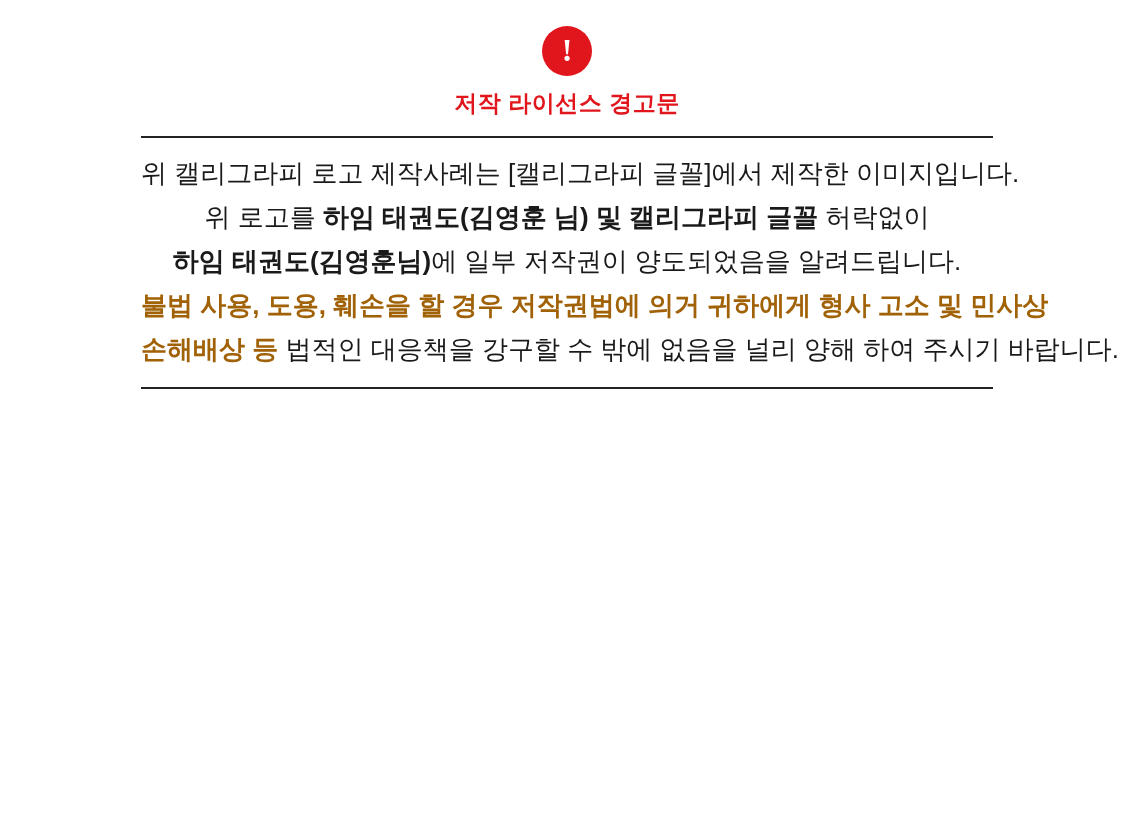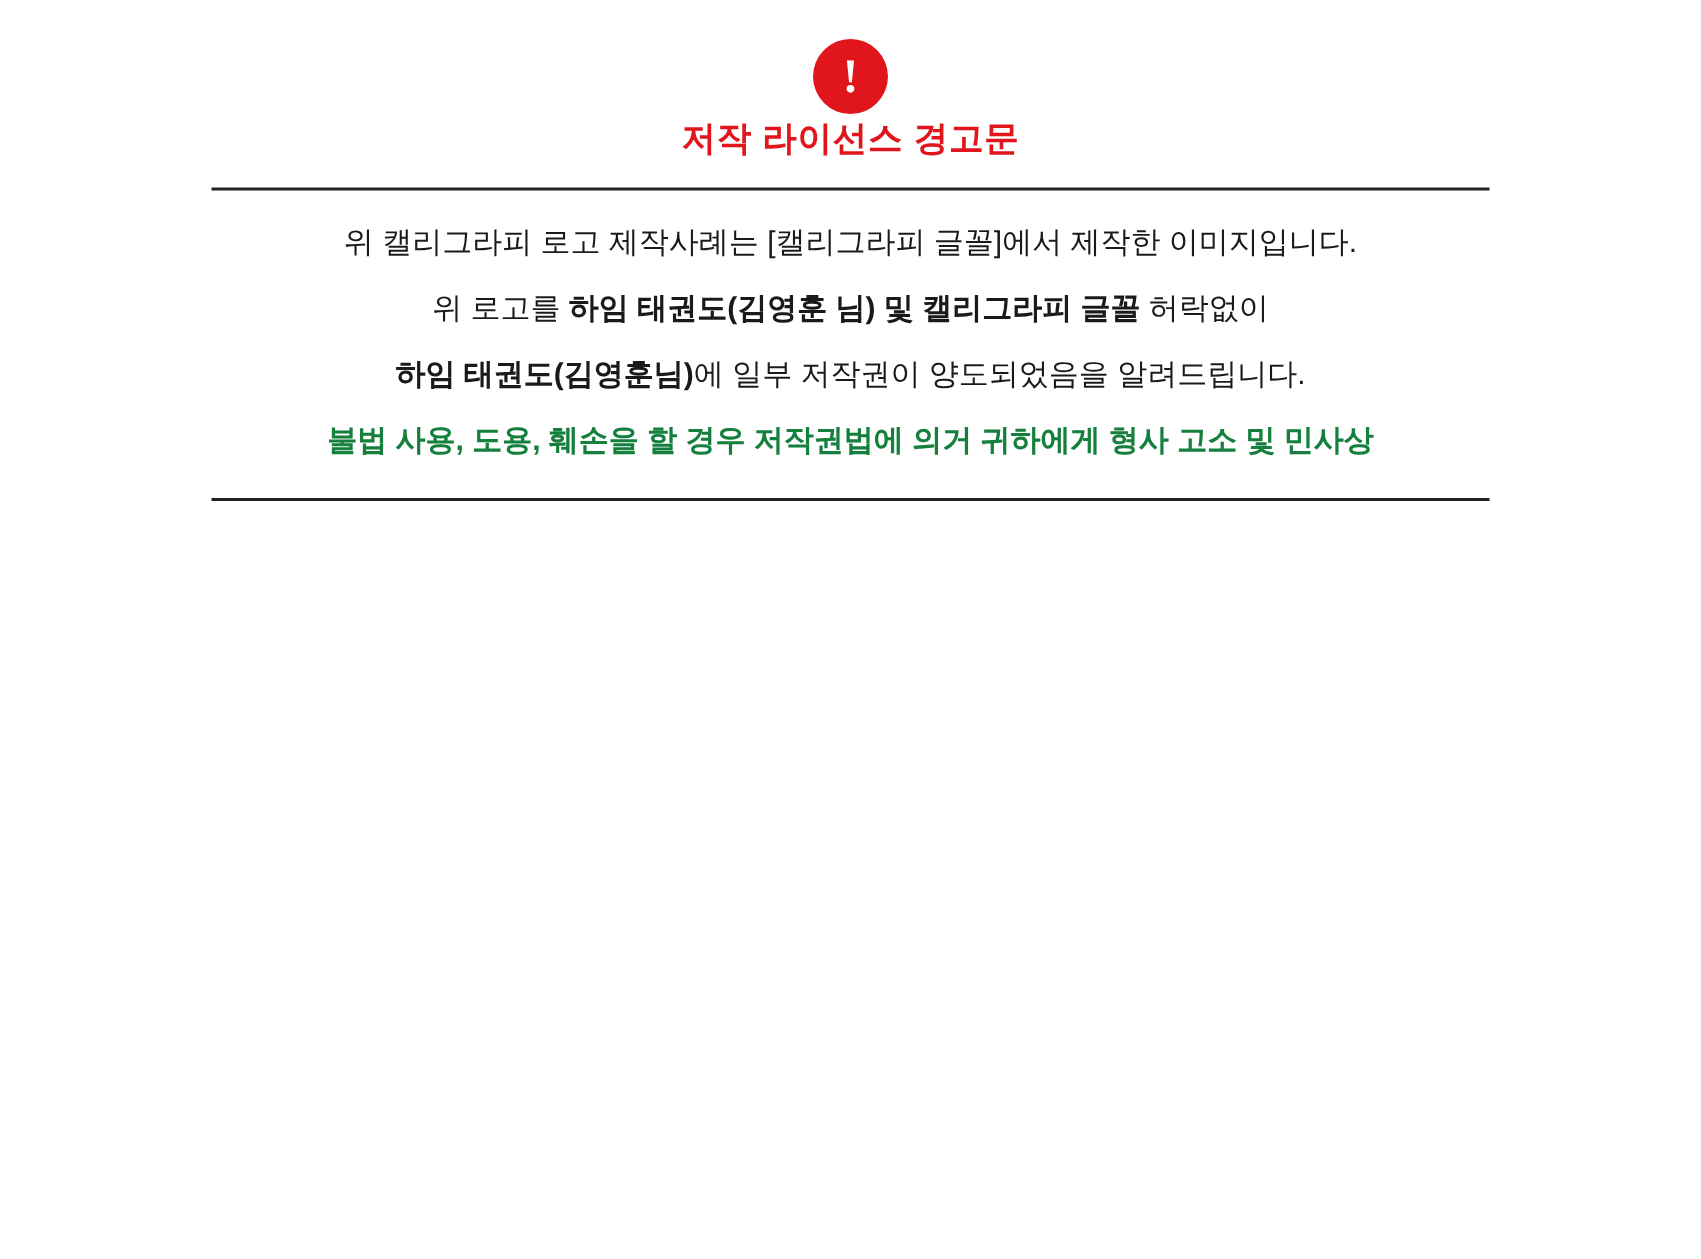--- a/index.html
+++ b/index.html
@@ -39,50 +39,50 @@
   .warn-badge .glyph {
     color: #ffffff;
     font-size: 32px;
     line-height: 32px;
     font-weight: bold;
     font-family: "Liberation Serif", "DejaVu Serif", serif;
     transform: translateY(-1px);
   }
 
   .notice-title {
-    margin-top: 1px;
+    margin-top: 12px;
     text-align: center;
     color: #e1161c;
     font-size: 23px;
     font-weight: bold;
     letter-spacing: 0.5px;
   }
 
   .rule-box {
     margin: 17px auto 0 auto;
     width: 852px;
     border-top: 2px solid #222222;
     border-bottom: 2px solid #222222;
     padding: 13px 0 16px 0;
     box-sizing: border-box;
   }
 
   .line {
     text-align: center;
-    font-size: 20px;
+    font-size: 26px;
     line-height: 44px;
     white-space: nowrap;
     color: #1a1a1a;
   }
 
   .b {
     font-weight: bold;
   }
   .red-b {
-    color: #15803d;
+    color: #a16207;
     font-weight: bold;
   }
 </style>
 </head>
 <body>
 
 <div class="notice">
 
   <div class="badge-row">
     <div class="warn-badge">
@@ -98,15 +98,18 @@
     </div>
     <div class="line">
       <span>위 로고를 </span><span class="b">하임 태권도(김영훈 님) 및 캘리그라피 글꼴</span><span> 허락없이</span>
     </div>
     <div class="line">
       <span class="b">하임 태권도(김영훈님)</span><span>에 일부 저작권이 양도되었음을 알려드립니다.</span>
     </div>
     <div class="line">
       <span class="red-b">불법 사용, 도용, 훼손을 할 경우 저작권법에 의거 귀하에게 형사 고소 및 민사상</span>
     </div>
+    <div class="line">
+      <span class="red-b">손해배상 등</span><span> 법적인 대응책을 강구할 수 밖에 없음을 널리 양해 하여 주시기 바랍니다.</span>
+    </div>
   </div>
 
 </div>
 
 </body></html>

